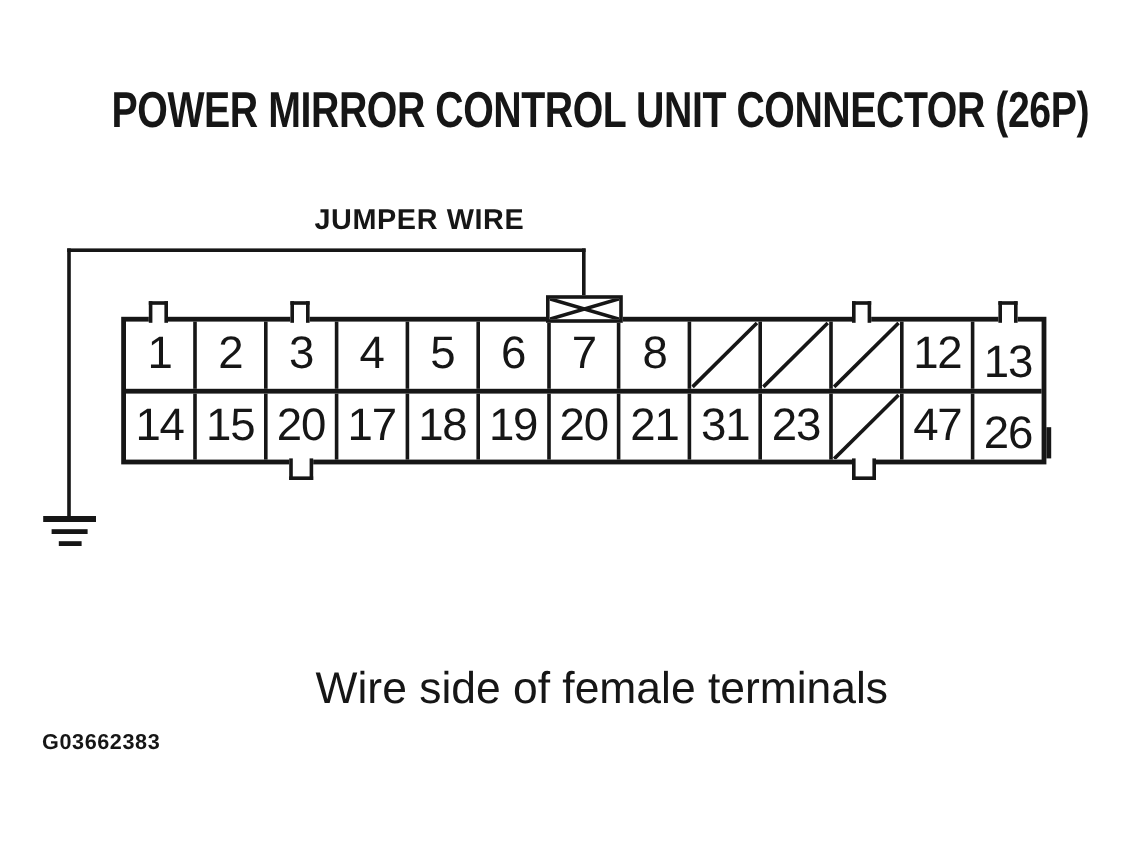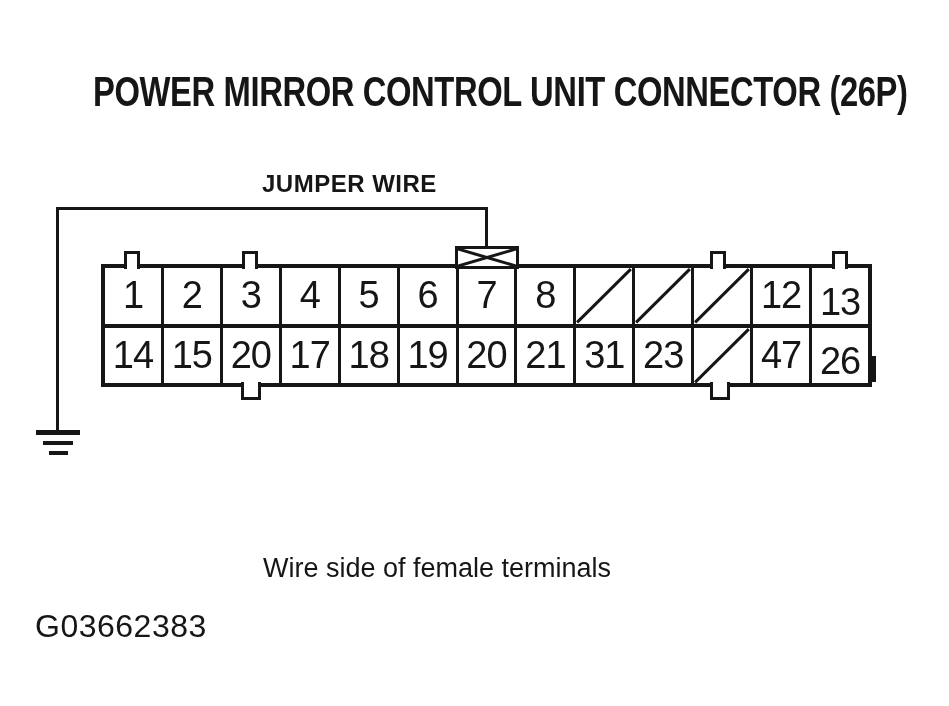--- a/index.html
+++ b/index.html
@@ -99,30 +99,30 @@
     border: 3px solid var(--ink); border-top: none;
   }
   .tt1 { left: 124px; } .tt2 { left: 242px; } .tt3 { left: 710px; } .tt4 { left: 832px; }
   .tb1 { left: 241px; } .tb2 { left: 710px; }
 
   .right-nub { position: absolute; left: 871px; top: 356px; width: 5px; height: 26px; background: var(--ink); }
 
   .caption {
     position: absolute;
     left: 263px; top: 553px;
-    font-size: 27px;
+    font-size: 37px;
     font-weight: 400;
     white-space: nowrap;
   }
 
   .figure-id {
     position: absolute;
     left: 35px; top: 608px;
-    font-size: 32px;
-    font-weight: normal;
+    font-size: 18px;
+    font-weight: bold;
     letter-spacing: 0.5px;
     white-space: nowrap;
   }
 </style>
 </head>
 <body>
 
 <div class="page">
 
   <div class="title">POWER MIRROR CONTROL UNIT CONNECTOR (26P)</div>

